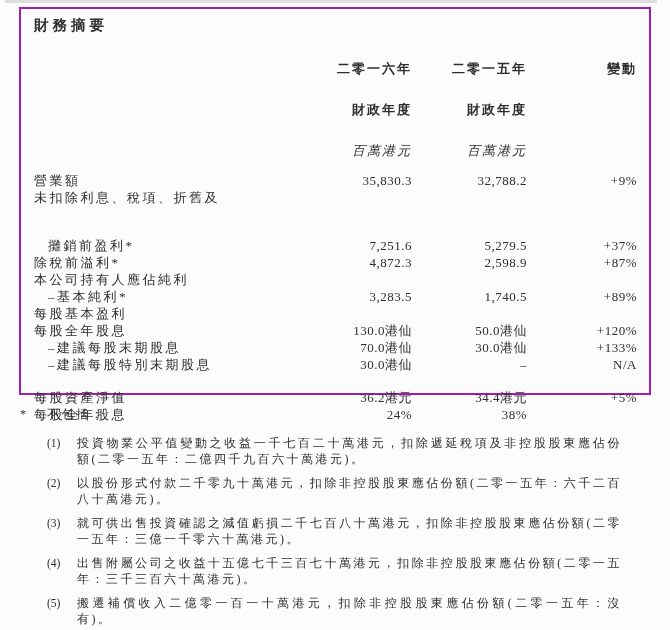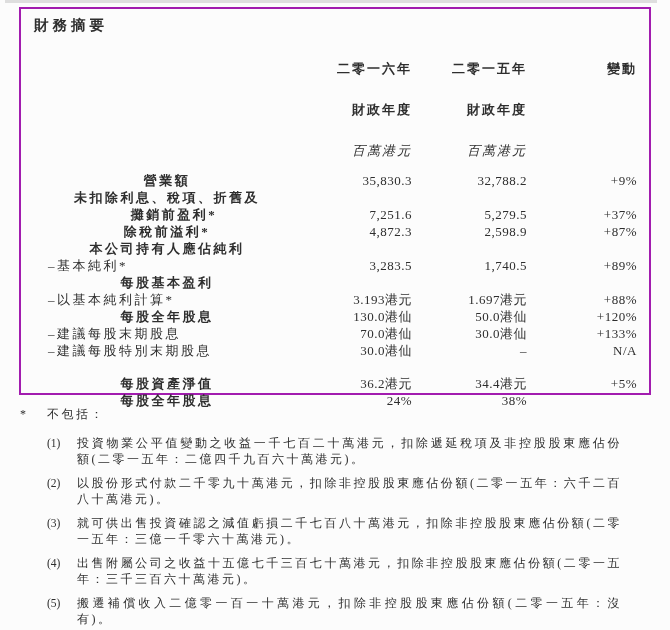--- a/index.html
+++ b/index.html
@@ -29,23 +29,23 @@
   col.c-v15 { width:115px; }
   col.c-chg { width:110px; }
   thead td { vertical-align:top; padding-bottom:13px; }
   .hd { text-align:right; }
   .hd div {
     font-size:13px; font-weight:bold; letter-spacing:2px; line-height:16px;margin-top:25px;
   }
   .hd div.unit { font-style:italic; font-weight:normal; }
   tbody td { font-size:13px; line-height:17px; vertical-align:top; }
   td.lbl { letter-spacing:2.5px; }
-  tr.sec td.lbl { font-weight:bold;text-align:center; }
+  tr.sec td.lbl { font-weight:normal; }
   tr.sub td.lbl { font-weight:normal; padding-left:14px; }
-  td.lbl .cont { padding-left:14px; }
+  td.lbl .cont { padding-left:14px;margin-top:31px; }
   td.val, td.chg { text-align:right; letter-spacing:0.5px; font-weight:normal; }
   tr.vbottom td { vertical-align:bottom; }
   tr.spacer td { height:16px; line-height:16px; font-size:2px; }
   .footnotes {
     position:absolute; left:20px; top:406px; width:632px;
     font-size:12px; letter-spacing:2.5px; line-height:16px;
   }
   .fn-intro { display:flex; margin-bottom:13px; }
   .fn-star { width:27px; flex:none; letter-spacing:0; }
   .fn-item { display:flex; margin-bottom:8px; }
@@ -118,26 +118,20 @@
         <td class="val">3,283.5</td>
         <td class="val">1,740.5</td>
         <td class="chg">+89%</td>
       </tr>
       <tr class="sec">
         <td class="lbl">每股基本盈利</td>
         <td class="val"></td>
         <td class="val"></td>
         <td class="chg"></td>
       </tr>
-      <tr class="sub">
-        <td class="lbl">–以基本純利計算*</td>
-        <td class="val">3.193港元</td>
-        <td class="val">1.697港元</td>
-        <td class="chg">+88%</td>
-      </tr>
       <tr class="sec">
         <td class="lbl">每股全年股息</td>
         <td class="val">130.0港仙</td>
         <td class="val">50.0港仙</td>
         <td class="chg">+120%</td>
       </tr>
       <tr class="sub">
         <td class="lbl">–建議每股末期股息</td>
         <td class="val">70.0港仙</td>
         <td class="val">30.0港仙</td>

